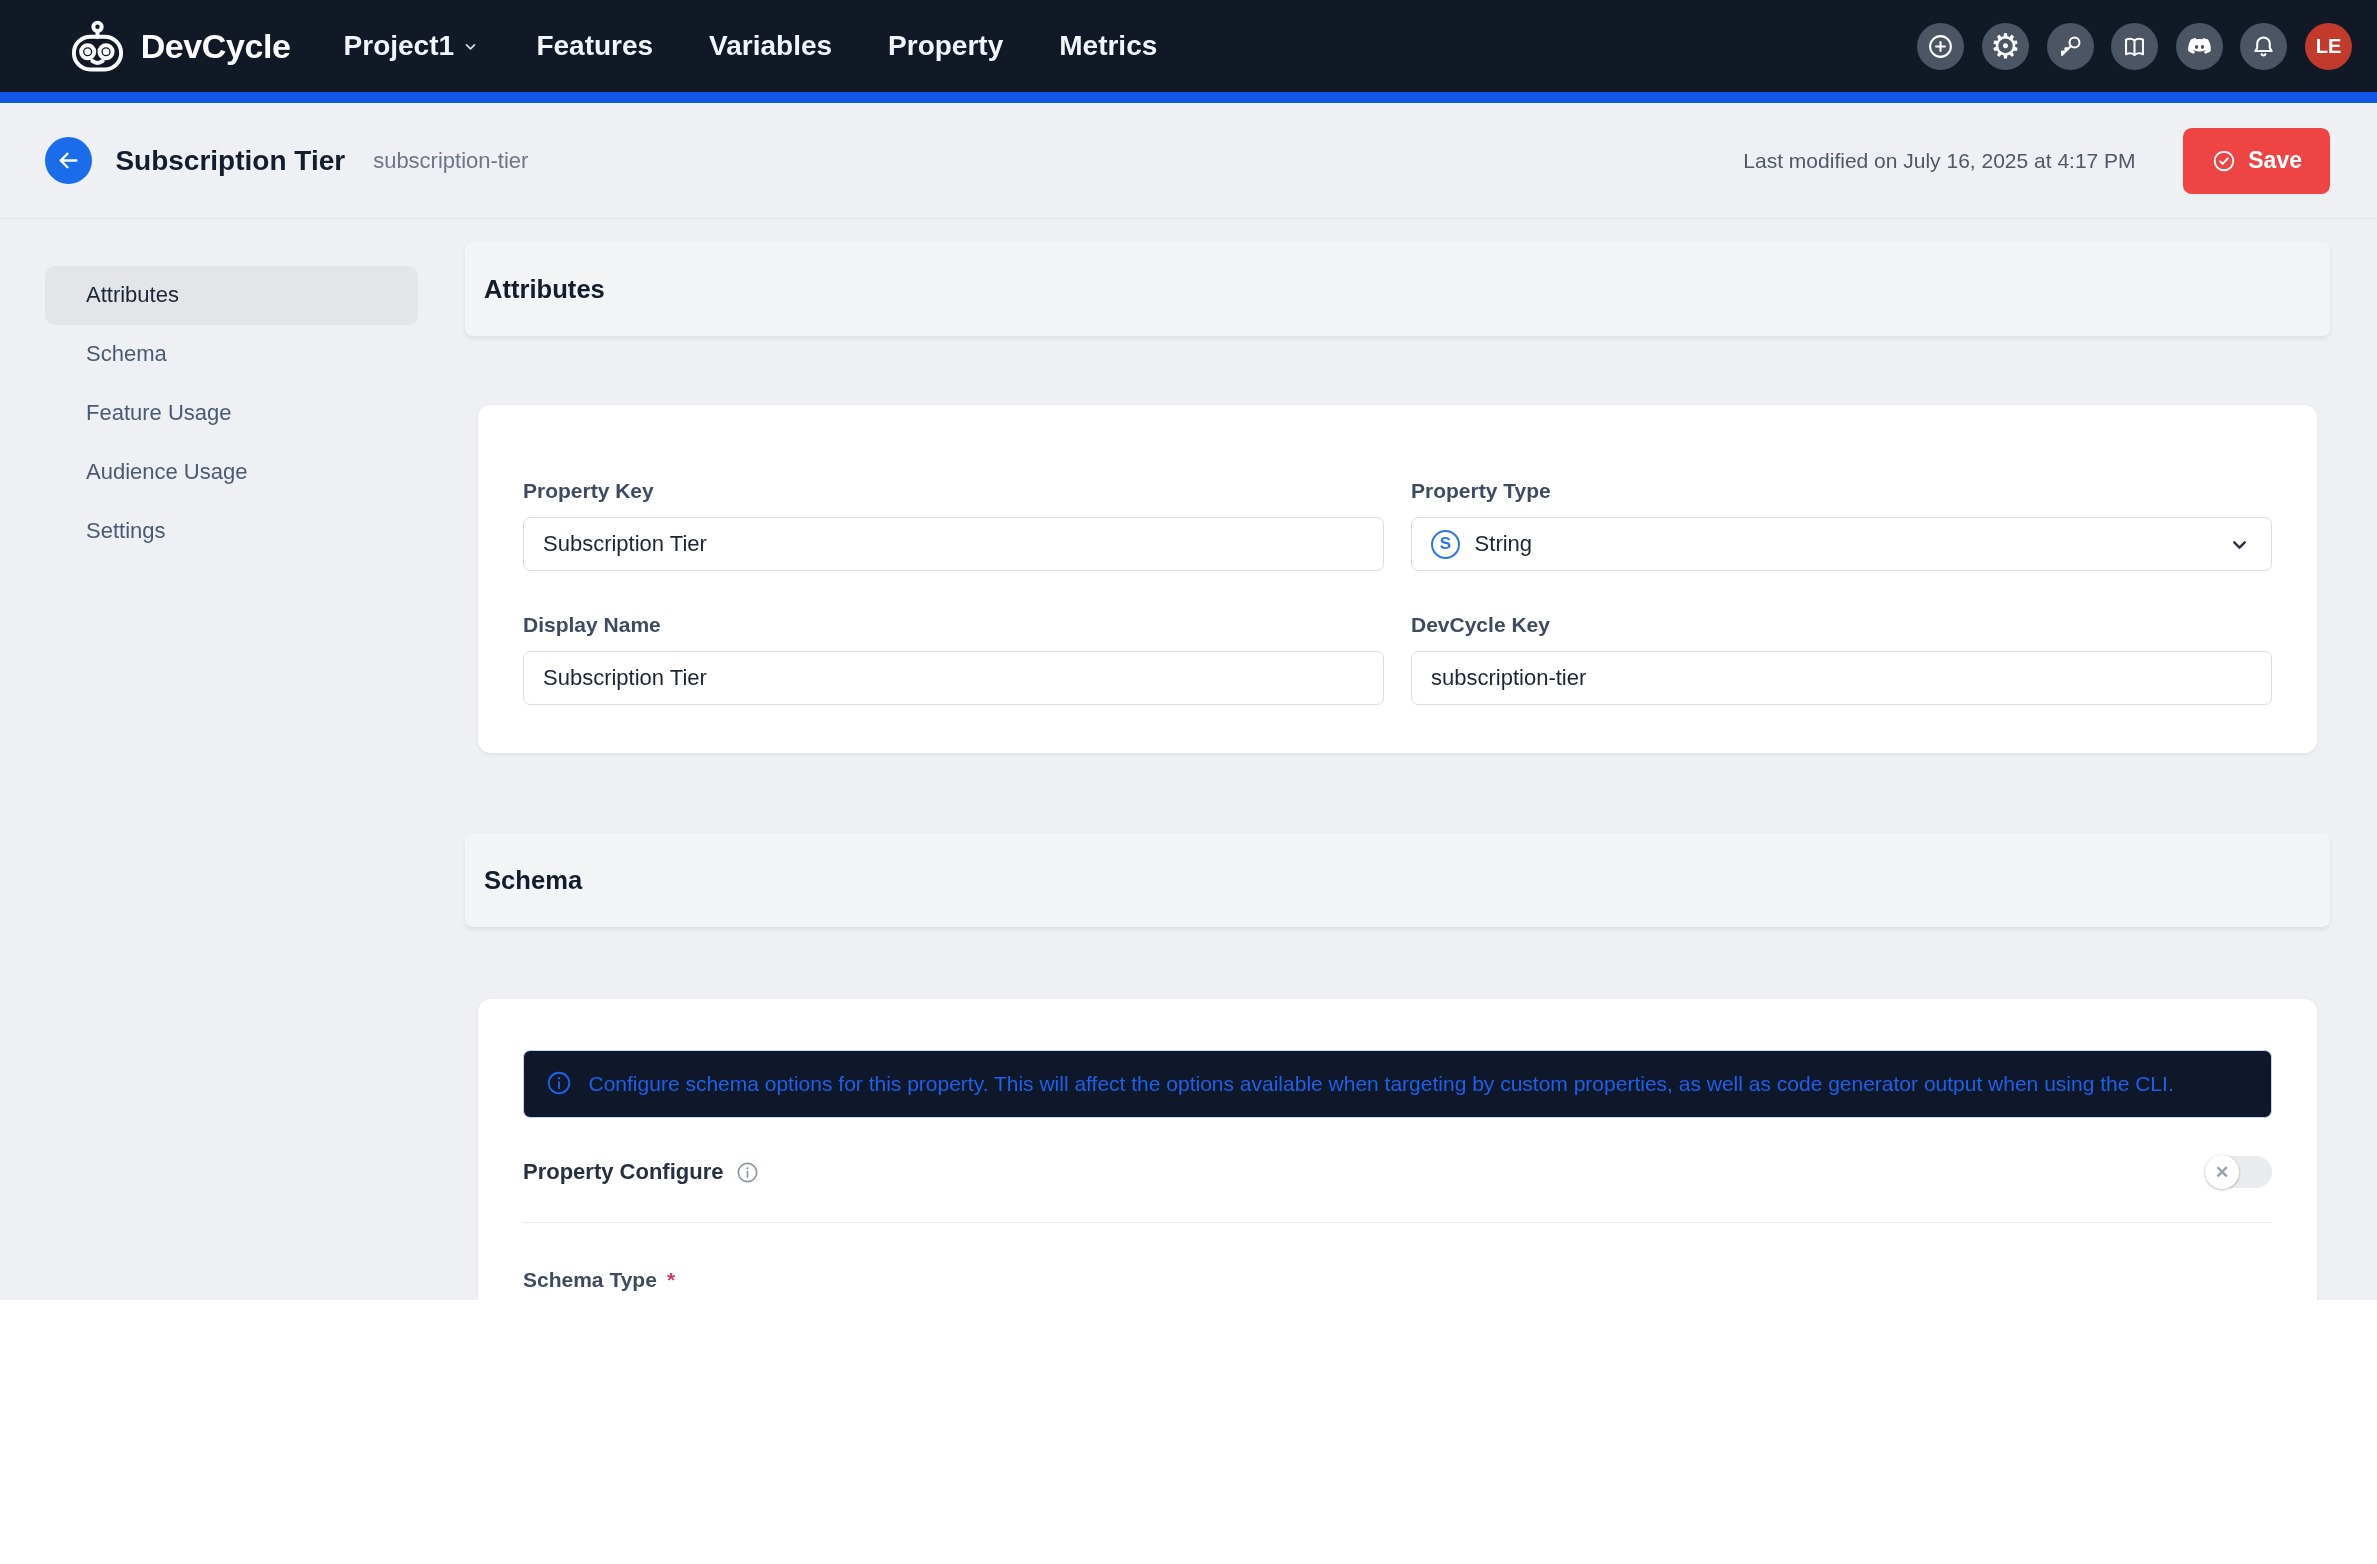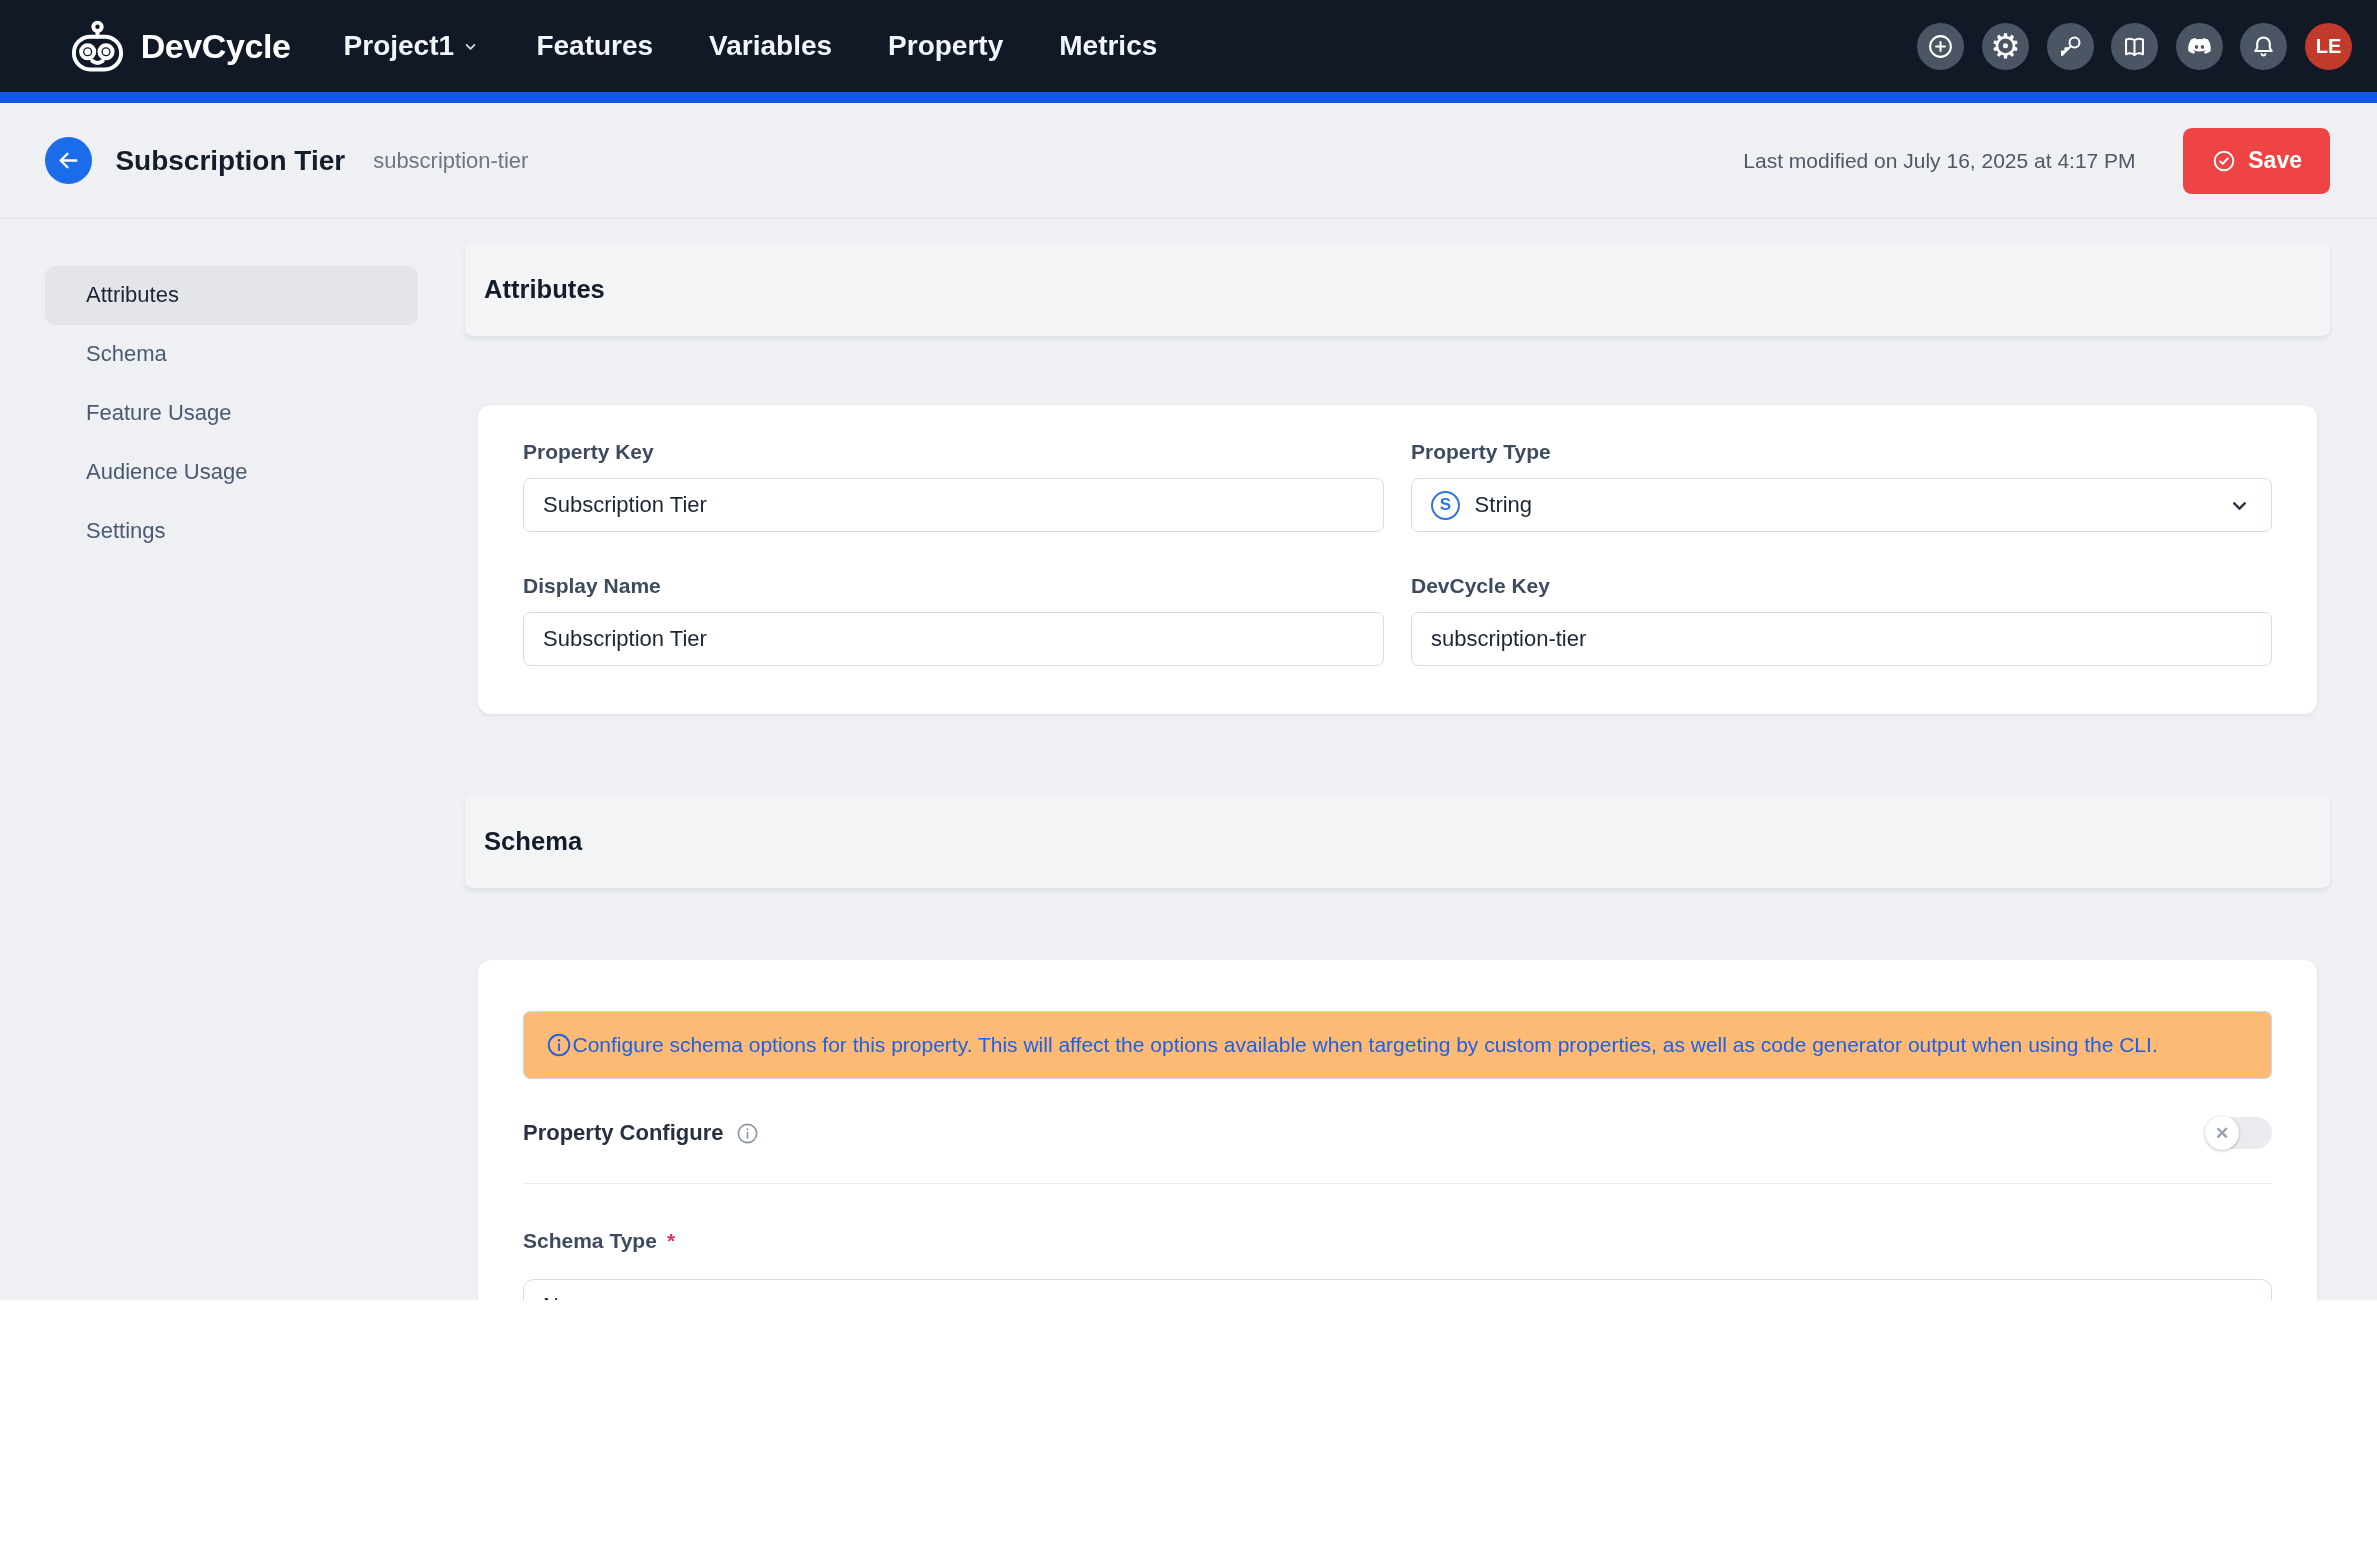--- a/index.html
+++ b/index.html
@@ -32,32 +32,32 @@
   .content { display:flex; padding:23.4px 47px 0 45px; gap:47px; }
   .sidebar { width:373px; flex:none; padding-top:23.4px; }
   .side-item { height:59px; display:flex; align-items:center; padding-left:41px; font-size:22px; color:#4a5a70; border-radius:10.2px; cursor:pointer; margin-bottom:0; }
   .side-item.active { background:#e3e5e9; color:#1d2636; font-weight:400; }
   .main { flex:1; min-width:0; }
 
   .section-head { background:#f3f4f6; border-radius:7.3px; height:94px; display:flex; align-items:center; padding-left:19px; box-shadow:0 2.2px 4.4px rgba(16,24,40,.07); }
   .section-head h2 { font-size:25.6px; font-weight:700; color:#131c2b; }
 
   .card { background:#ffffff; border-radius:13px; box-shadow:0 1.5px 4.4px rgba(16,24,40,.06); margin:0 13px; }
-  .card-attributes { margin-top:69px; padding:35px 45px 48px 45px;border-radius:13px; }
+  .card-attributes { margin-top:69px; padding:74px 45px 48px 45px;border-radius:13px; }
   .form-grid { display:grid; grid-template-columns:1fr 1fr; column-gap:27px; row-gap:42px; }
   .field-label { font-size:21px; font-weight:600; color:#3e4b5f; display:flex; align-items:center; gap:10.2px; }
   .text-input { margin-top:14px; width:100%; height:54px; border:1.5px solid #d8dce2; border-radius:7.3px; padding:0 19px; font-size:22px; color:#1c2534; font-family:"Liberation Sans",sans-serif; background:#fff; outline:none; }
   .select-box { margin-top:14px; width:100%; height:54px; border:1.5px solid #d8dce2; border-radius:7.3px; padding:0 19px; display:flex; align-items:center; gap:14.6px; font-size:22px; color:#1c2534; background:#fff; cursor:pointer; position:relative; }
   .select-box .chev { margin-left:auto; color:#2b3645; display:flex; }
   .type-badge { width:29px; height:29px; border-radius:50%; border:2.2px solid #2d74ec; color:#2d74ec; font-size:17px; font-weight:700; display:flex; align-items:center; justify-content:center; flex:none; }
 
   .headline-gap-schema { margin-top:80px; }
   .card-schema { margin-top:72px; padding:51px 45px 51px 45px; }
 
-  .info-banner { background:#fdba74; border:1.5px solid #c3d8f7; border-radius:7.3px; padding:17.6px 20.5px; display:flex; align-items:center; }
+  .info-banner { background:#0f172a; border:1.5px solid #c3d8f7; border-radius:7.3px; padding:17.6px 20.5px; display:flex; align-items:flex-start; gap:16px; }
   .info-banner p { font-size:21px; color:#1d61e6; line-height:1.45; }
 
   .required-row { margin-top:38px; display:flex; align-items:center; justify-content:space-between; }
   .req-label { font-size:22px; font-weight:600; color:#27303f; display:flex; align-items:center; gap:11.7px; }
   .toggle { width:67px; height:32px; border-radius:16px; background:#e9ebef; position:relative; cursor:pointer; flex:none; }
   .toggle .knob { position:absolute; left:0px; top:-0.7px; width:34px; height:34px; border-radius:50%; background:#ffffff; box-shadow:0 0.7px 2.9px rgba(0,0,0,.3); display:flex; align-items:center; justify-content:center; color:#98a1ad; font-size:17px; font-weight:700; }
 
   .hr { margin-top:34px; border:none; border-top:1.5px solid #e8eaed; }
 
   .schema-type-row { margin-top:45px; }

